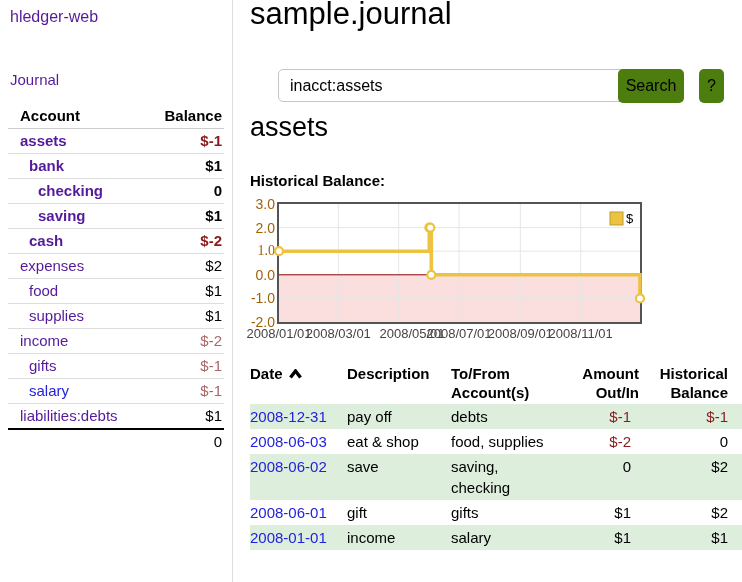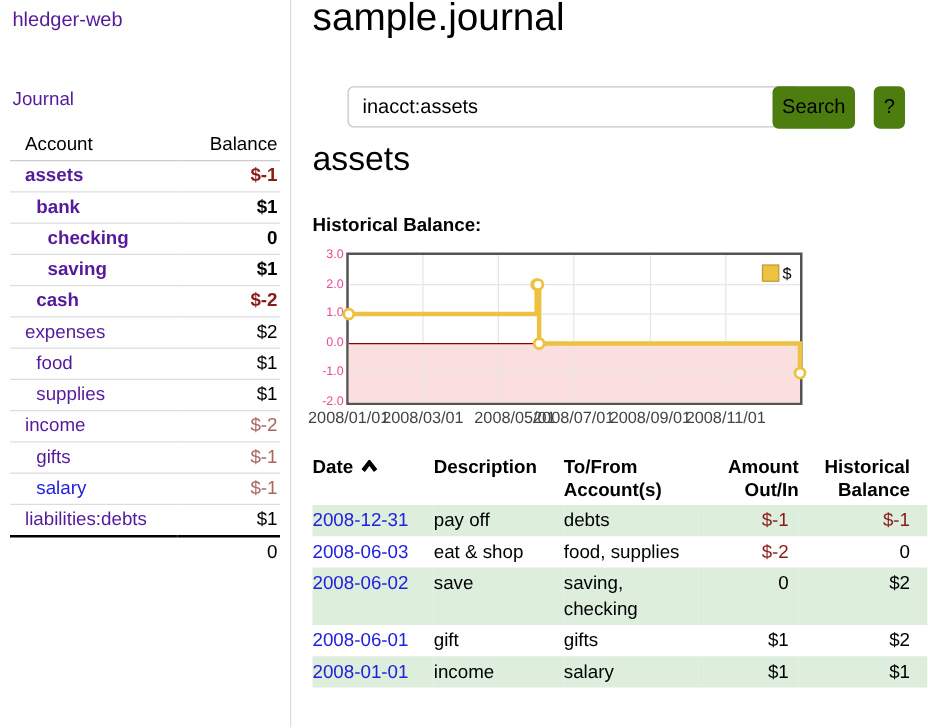--- a/index.html
+++ b/index.html
@@ -7,21 +7,21 @@
     width:742px;height:582px;position:relative;overflow:hidden;
     background:#fff;color:#000;
     font-family:"Liberation Sans","DejaVu Sans",sans-serif;
     font-size:15px;
   }
   
   .sidebar{position:absolute;left:0;top:0;width:232px;height:582px;border-right:1px solid #ddd;}
   .brand{position:absolute;left:10px;top:8px;font-size:16px;color:var(--purple);cursor:pointer;}
   .nav-journal{position:absolute;left:10px;top:71px;font-size:15px;color:var(--purple);cursor:pointer;}
   table.accounts{position:absolute;left:8px;top:104px;width:216px;border-collapse:collapse;font-size:15px;}
-  table.accounts th{font-weight:normal;text-align:left;padding:3px 2px 4px 12px;border-bottom:1px solid #ccc;}
+  table.accounts th{font-weight:bold;text-align:left;padding:3px 2px 4px 12px;border-bottom:1px solid #ccc;}
   table.accounts th.bal-h{text-align:right;padding-right:2px;}
   table.accounts td{padding:3px 2px;line-height:18px;border-bottom:1px solid #ddd;}
   table.accounts td.bal{text-align:right;padding-right:2px;}
   table.accounts tr.lvl0 td.acct{padding-left:12px;}
   table.accounts tr.lvl1 td.acct{padding-left:21px;}
   table.accounts tr.lvl2 td.acct{padding-left:30px;}
   table.accounts tr.in-acct{font-weight:bold;}
   table.accounts td.acct span{color:var(--purple);cursor:pointer;}
   table.accounts tr.blue-link td.acct span{color:var(--blue);}
   table.accounts tr.last-row td{border-bottom:none;}
@@ -43,21 +43,21 @@
     font-family:inherit;font-size:16px;color:#000;cursor:pointer;padding:0;
   }
   .search-btn{left:368px;width:66px;}
   .help-btn{left:449px;width:25px;}
   h2.acct-heading{position:absolute;left:0;top:112px;margin:0;font-size:27px;font-weight:normal;}
   .chart-label{position:absolute;left:0;top:172px;font-size:15px;font-weight:bold;}
   
   .chart{position:absolute;left:0;top:202px;width:492px;height:142px;}
   .plot{position:absolute;left:27px;top:0;width:361px;height:118px;border:2px solid #545454;background:#fff;}
   .plot svg{position:absolute;left:0;top:0;overflow:visible;}
-  .ylab{position:absolute;width:25px;text-align:right;font-size:10px;color:#ec4899;line-height:16px;}
+  .ylab{position:absolute;width:25px;text-align:right;font-size:14px;color:#a16207;line-height:16px;}
   .xlab{position:absolute;top:124px;font-size:13px;color:#444;white-space:nowrap;transform:translateX(-50%);}
   
   table.register{position:absolute;left:0;top:362px;width:492px;border-collapse:collapse;font-size:15px;table-layout:fixed;}
   table.register th{font-weight:bold;text-align:left;vertical-align:top;padding:2px 0;line-height:19px;margin-left:16px;}
   table.register th.r,table.register td.r{text-align:right;}
   table.register th.col-bal,table.register td.cell-bal{padding-right:14px;}
   table.register td{padding:2px 8px 2px 0;line-height:21px;vertical-align:top;margin-top:16px;}
   table.register tr.green{background:var(--rowGreen);}
   table.register td.cell-date span{color:var(--blue);cursor:pointer;}
   .sort-icon{display:inline-block;margin-left:6px;vertical-align:baseline;}
@@ -146,21 +146,21 @@
     <button class="btn help-btn">?</button>
   </div>
 
   <h2 class="acct-heading">assets</h2>
   <div class="chart-label">Historical Balance:</div>
 
   <div class="chart">
     <div id="ylabels">
         <span class="ylab" style="left: 0px; top: -6px;">3.0</span>
         <span class="ylab" style="left: 0px; top: 17.6px;">2.0</span>
-        <span class="ylab" style="left: 0px; top: 41.2px;">1.0</span>
+        <span class="ylab" style="left: 0px; top: 41.2px; font-family: Liberation Serif, serif;">1.0</span>
         <span class="ylab" style="left: 0px; top: 64.8px;">0.0</span>
         <span class="ylab" style="left: 0px; top: 88.4px;">-1.0</span>
         <span class="ylab" style="left: 0px; top: 112px;">-2.0</span>
       </div>
     <div class="plot">
       <svg id="chart-svg" width="361" height="118" viewBox="0 0 361 118">
           <rect x="0" y="70.8" width="361" height="47.2" fill="#fbdede"></rect>
           <line x1="59.342465753424655" y1="0" x2="59.342465753424655" y2="118" stroke="#e6e6e6" stroke-width="1"></line>
           <line x1="119.67397260273972" y1="0" x2="119.67397260273972" y2="118" stroke="#e6e6e6" stroke-width="1"></line>
           <line x1="180.0054794520548" y1="0" x2="180.0054794520548" y2="118" stroke="#e6e6e6" stroke-width="1"></line>

